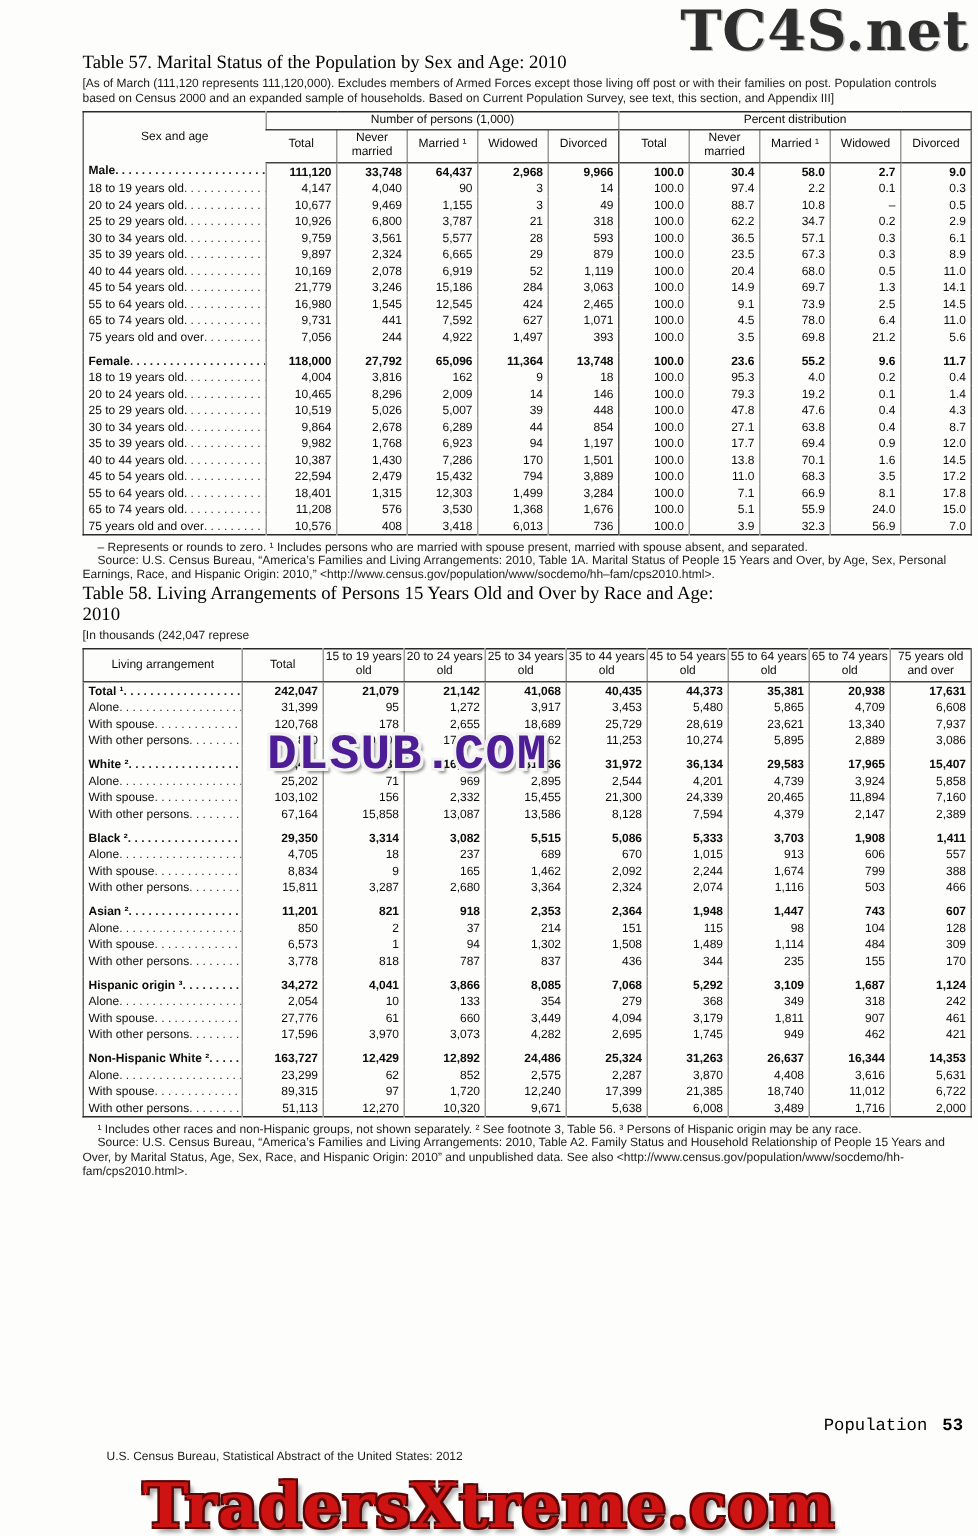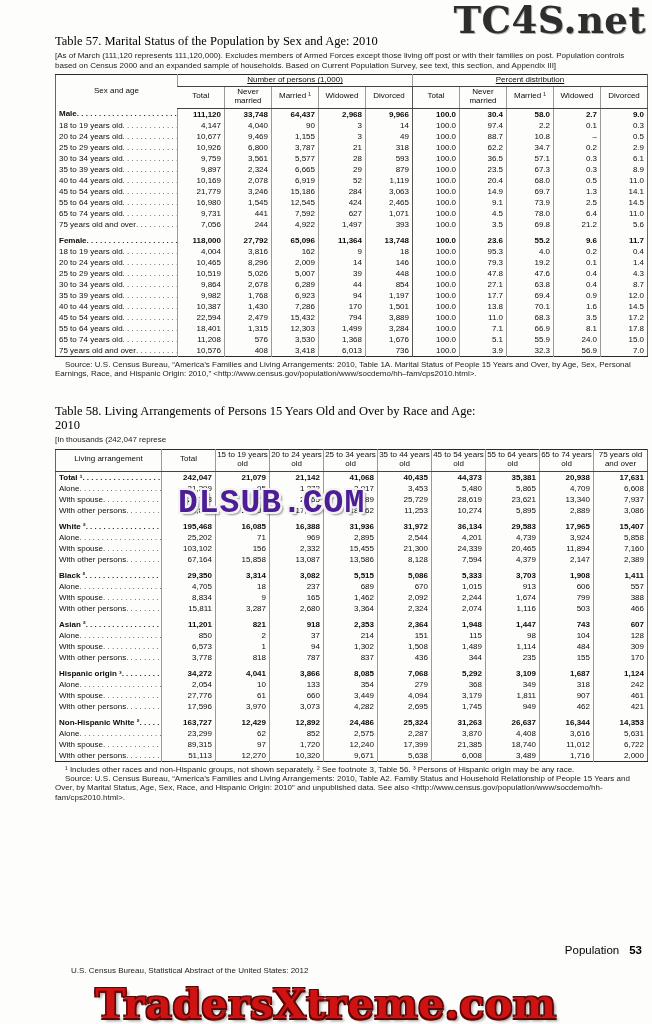--- a/index.html
+++ b/index.html
@@ -8,53 +8,53 @@
     width: 652px; height: 1024px; position: relative; overflow: hidden;
     background: #fdfdfb; color: #121212;
     font-family: "Liberation Sans", sans-serif;
   }
   .content { position: absolute; left: 55px; top: 34px; width: 592px; }
 
   .t-title {
     font-family: "Liberation Serif", serif; font-weight: normal;
     font-size: 12.5px; line-height: 14px; margin: 0 0 3px 0; color: #000;
   }
-  .t58-title { margin-top: 26px; max-width: 440px; }
+  .t58-title { max-width: 440px; }
   .headnote { font-size: 8px; line-height: 9.6px; margin: 0 0 4px 0; color: #1b1b1b; }
 
   table.stat {
     border-collapse: collapse; table-layout: fixed; width: 100%;
     font-size: 8px; color: #0c0c0c;
     border-top: 1.4px solid #2a2a2a; border-bottom: 1.4px solid #2a2a2a;
     border-left: 0.8px solid #666; border-right: 0.8px solid #666;
   }
   table.stat th { font-weight: normal; text-align: center; vertical-align: middle; padding: 1px 1px; line-height: 8.8px; }
   table.stat th, table.stat td { border-left: 0.7px solid #9a9a9a; }
   table.stat th:first-child, table.stat td:first-child { border-left: none; }
   table.stat thead tr.subhead th, table.stat thead tr.single th { border-bottom: 0.8px solid #444; padding-bottom: 2px; }
-  th.grp { border-bottom: 0.7px solid #444; text-decoration: underline; }
+  th.grp { border-bottom: 0.7px solid #444; }
   th.stubhead { vertical-align: middle; }
 
   tbody td { height: 11px; line-height: 11px; padding: 0; white-space: nowrap; overflow: hidden; }
   td.stub { padding-left: 3px; }
   .lw { display: flex; width: 100%; }
   .lbl { white-space: nowrap; }
   .dots { flex: 1; overflow: hidden; white-space: nowrap; color: #222; }
   .dots::after { content: " . . . . . . . . . . . . . . . . . . . . . . . . . . . . . . . . . ."; }
   td.num { text-align: right; padding-right: 3px; }
   tr.bold { font-weight: bold; }
   tr.spacer td { height: 5px; }
   #t57 tbody td:nth-child(7), #t57 thead tr.subhead th:nth-child(6) { border-left-color: #555; }
 
   .notes { margin-top: 3px; }
   .notes p { font-size: 8px; line-height: 9.4px; margin: 0; text-indent: 10px; color: #1b1b1b; }
 
   .pagefoot-num {
     position: absolute; top: 944px; right: 10px;
-    font-family: Liberation Sans, sans-serif; font-size: 11.5px; color: #000;
+    font-family: Liberation Mono, monospace; font-size: 11.5px; color: #000;
   }
   .pagefoot-num .pg { font-weight: bold; margin-left: 10px; }
   .credit { position: absolute; top: 966px; left: 55px; font-size: 8px; color: #1b1b1b; padding-left: 16px; }
 
   .wm { position: absolute; font-weight: bold; white-space: nowrap; pointer-events: none; }
   .wm-top {
     top: -2px; right: 6px; font-size: 37px; letter-spacing: 0.5px;
     font-family: "DejaVu Serif", serif; color: #2e2e2e;
     text-shadow: 1px 1px 0 rgba(90,90,90,0.45);
   }
@@ -524,20 +524,21 @@
             <td class="num">100.0</td>
             <td class="num">3.9</td>
             <td class="num">32.3</td>
             <td class="num">56.9</td>
             <td class="num">7.0</td>
           </tr>
         </tbody>
     </table>
 
     <div class="notes">
+      <p>– Represents or rounds to zero. ¹ Includes persons who are married with spouse present, married with spouse absent, and separated.</p>
       <p>Source: U.S. Census Bureau, “America’s Families and Living Arrangements: 2010, Table 1A. Marital Status of People 15 Years and Over, by Age, Sex, Personal Earnings, Race, and Hispanic Origin: 2010,” &lt;http://www.census.gov/population/www/socdemo/hh–fam/cps2010.html&gt;.</p>
     </div>
 
     <h1 class="t-title t58-title">Table 58. Living Arrangements of Persons 15 Years Old and Over by Race and Age: 2010</h1>
     <p class="headnote">[In thousands (242,047 represe</p>
 
     <table class="stat" id="t58">
       <colgroup>
         <col style="width:106px">
         <col style="width:54px">

